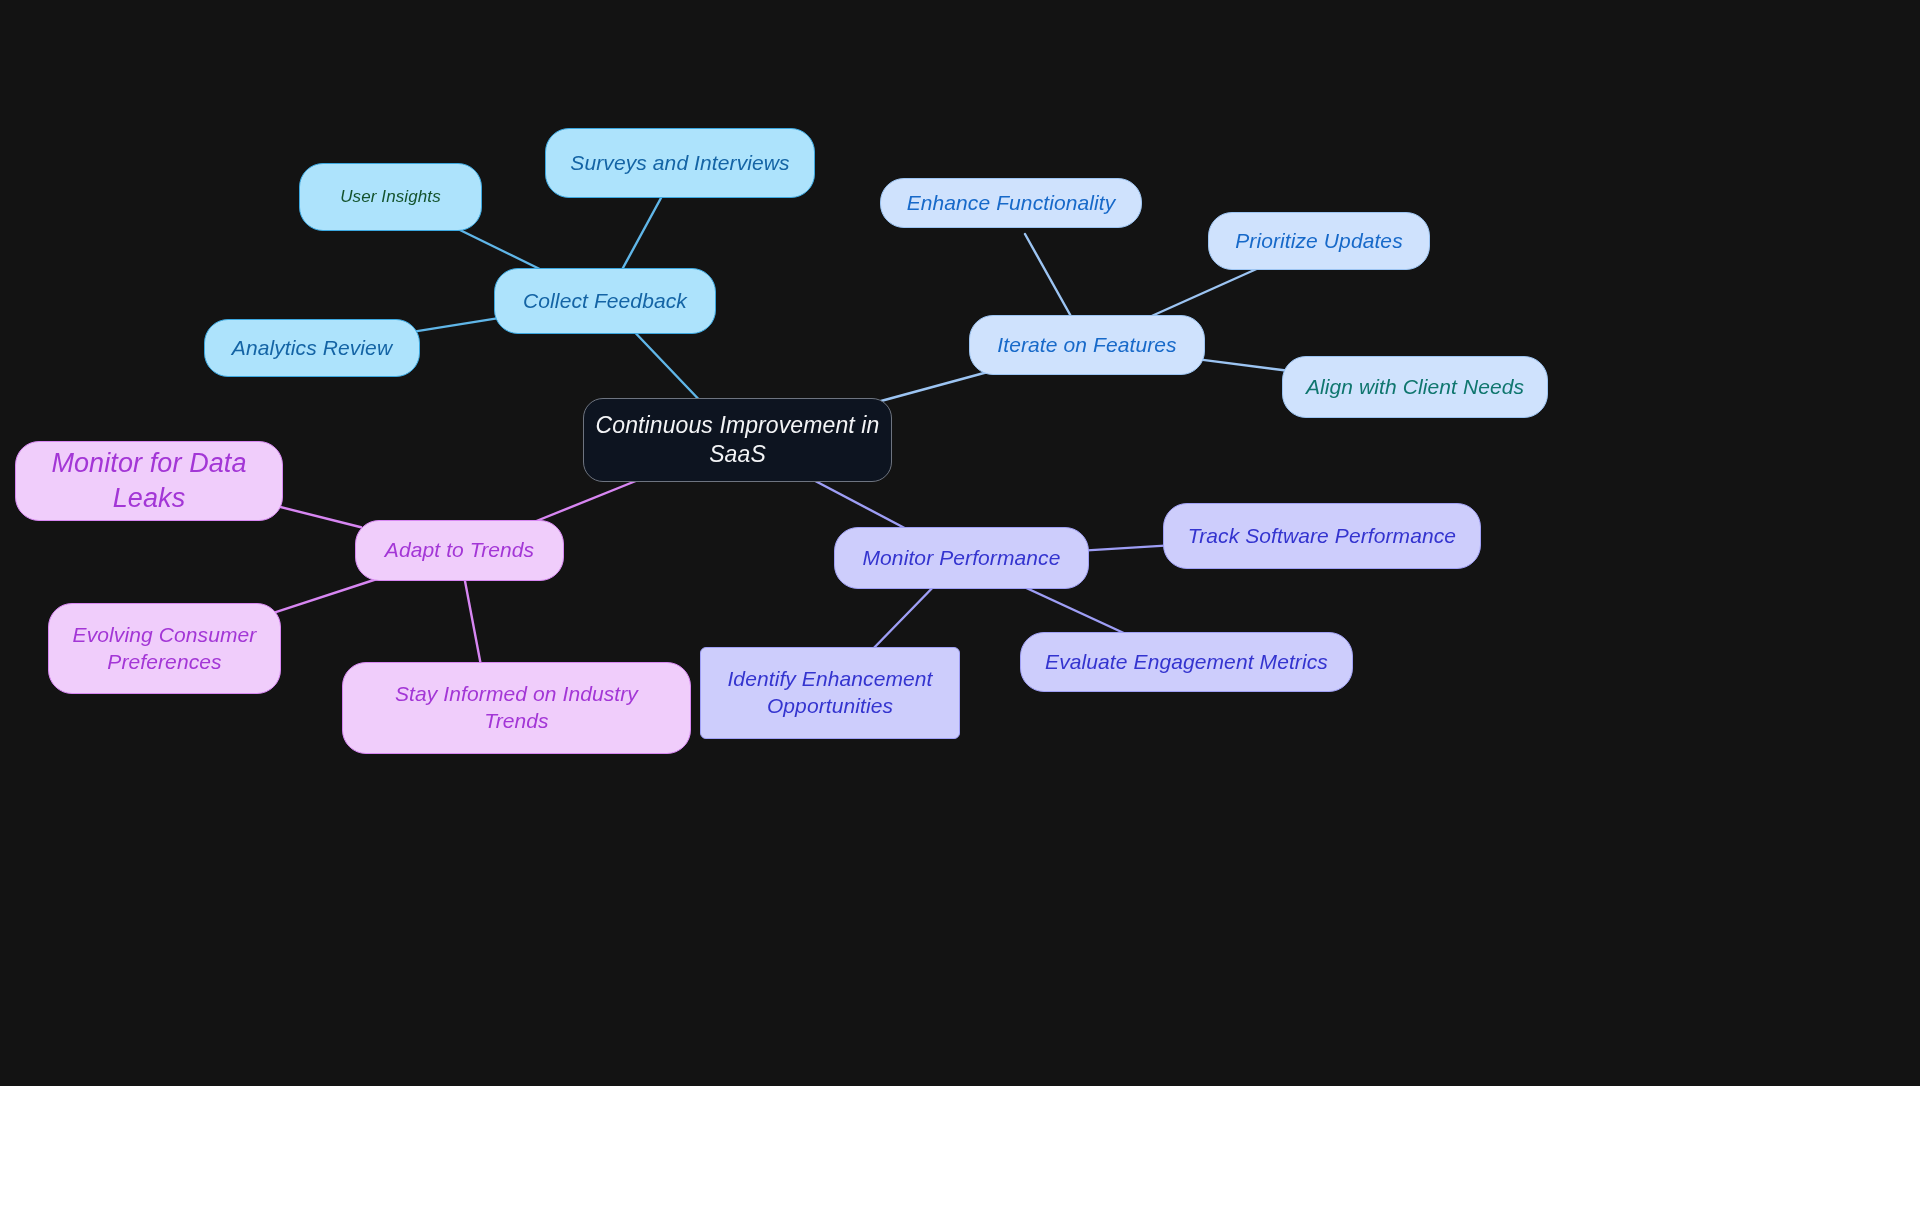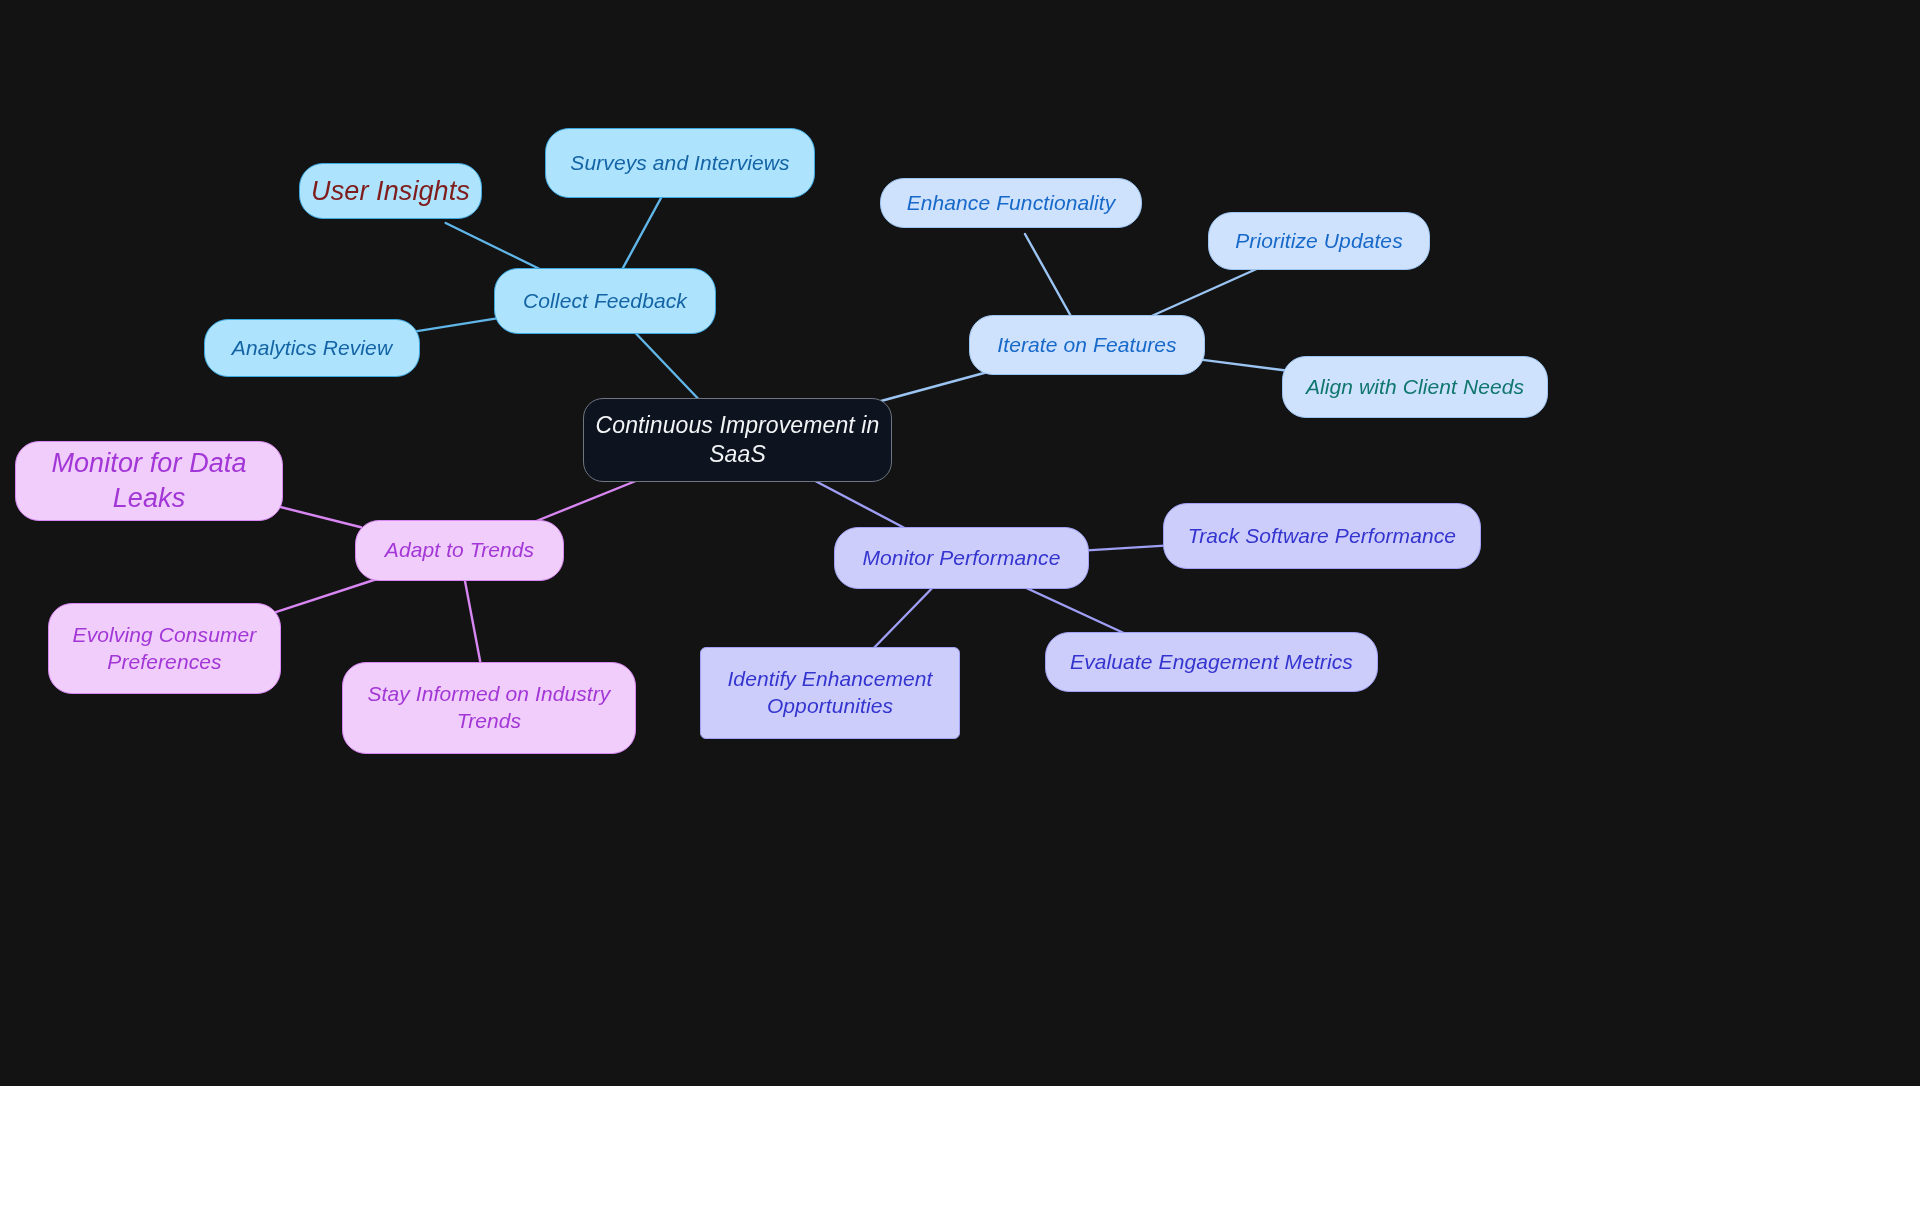--- a/index.html
+++ b/index.html
@@ -72,36 +72,36 @@
         <line x1="380.0181347150259" y1="578" x2="275" y2="612.3533898305085" stroke="#d786f2" stroke-width="2.4" stroke-linecap="round"></line>
         <line x1="464.4166666666667" y1="578" x2="481.43589743589746" y2="668" stroke="#d786f2" stroke-width="2.4" stroke-linecap="round"></line>
         <line x1="1083" y1="550.5852981969487" x2="1169" y2="545.3370319001386" stroke="#9e9ef5" stroke-width="2.4" stroke-linecap="round"></line>
         <line x1="1015.5865384615385" y1="583" x2="1134.576923076923" y2="638" stroke="#9e9ef5" stroke-width="2.4" stroke-linecap="round"></line>
         <line x1="937.1481481481482" y1="583" x2="868.9629629629629" y2="653" stroke="#9e9ef5" stroke-width="2.4" stroke-linecap="round"></line>
       </svg>
     <div id="node-layer">
         <div class="node root" style="left: 583px; top: 398px; width: 309px; height: 84px; background: rgb(13, 20, 32); border-color: rgb(110, 116, 128); color: rgb(243, 244, 246); font-size: 23px;">Continuous Improvement in
 SaaS</div>
         <div class="node" style="left: 494px; top: 268px; width: 222px; height: 66px; background: rgb(173, 227, 252); border-color: rgb(60, 168, 224); color: rgb(20, 100, 165); font-size: 21px;">Collect Feedback</div>
-        <div class="node" style="left: 299px; top: 163px; width: 183px; height: 56px; background: rgb(173, 227, 252); border-color: rgb(60, 168, 224); color: #7f1d1d; font-size: 27px;">User Insights</div>
+        <div class="node" style="left: 299px; top: 163px; width: 183px; height: 68px; background: rgb(173, 227, 252); border-color: rgb(60, 168, 224); color: #14532d; font-size: 17px;">User Insights</div>
         <div class="node" style="left: 545px; top: 128px; width: 270px; height: 70px; background: rgb(173, 227, 252); border-color: rgb(60, 168, 224); color: rgb(20, 100, 165); font-size: 21px;">Surveys and Interviews</div>
         <div class="node" style="left: 204px; top: 319px; width: 216px; height: 58px; background: rgb(173, 227, 252); border-color: rgb(60, 168, 224); color: rgb(20, 100, 165); font-size: 21px;">Analytics Review</div>
         <div class="node" style="left: 969px; top: 315px; width: 236px; height: 60px; background: rgb(207, 226, 253); border-color: rgb(156, 196, 242); color: rgb(23, 105, 201); font-size: 21px;">Iterate on Features</div>
         <div class="node" style="left: 880px; top: 178px; width: 262px; height: 50px; background: rgb(207, 226, 253); border-color: rgb(156, 196, 242); color: rgb(23, 105, 201); font-size: 21px;">Enhance Functionality</div>
         <div class="node" style="left: 1208px; top: 212px; width: 222px; height: 58px; background: rgb(207, 226, 253); border-color: rgb(156, 196, 242); color: rgb(23, 105, 201); font-size: 21px;">Prioritize Updates</div>
         <div class="node" style="left: 1282px; top: 356px; width: 266px; height: 62px; background: rgb(207, 226, 253); border-color: rgb(156, 196, 242); color: #0f766e; font-size: 21px;">Align with Client Needs</div>
         <div class="node" style="left: 355px; top: 520px; width: 209px; height: 61px; background: rgb(240, 205, 251); border-color: rgb(215, 134, 242); color: rgb(163, 54, 214); font-size: 21px;">Adapt to Trends</div>
         <div class="node" style="left: 15px; top: 441px; width: 268px; height: 80px; background: rgb(240, 205, 251); border-color: rgb(215, 134, 242); color: rgb(163, 54, 214); font-size: 27px;">Monitor for Data Leaks</div>
         <div class="node" style="left: 48px; top: 603px; width: 233px; height: 91px; background: rgb(240, 205, 251); border-color: rgb(215, 134, 242); color: rgb(163, 54, 214); font-size: 21px;">Evolving Consumer
 Preferences</div>
-        <div class="node" style="left: 342px; top: 662px; width: 294px; height: 92px; background: rgb(240, 205, 251); border-color: rgb(215, 134, 242); color: rgb(163, 54, 214); font-size: 21px;">Stay Informed on Industry
+        <div class="node" style="left: 342px; top: 662px; width: 349px; height: 92px; background: rgb(240, 205, 251); border-color: rgb(215, 134, 242); color: rgb(163, 54, 214); font-size: 21px;">Stay Informed on Industry
 Trends</div>
         <div class="node" style="left: 834px; top: 527px; width: 255px; height: 62px; background: rgb(205, 205, 252); border-color: rgb(160, 160, 245); color: rgb(52, 52, 207); font-size: 21px;">Monitor Performance</div>
         <div class="node" style="left: 1163px; top: 503px; width: 318px; height: 66px; background: rgb(205, 205, 252); border-color: rgb(160, 160, 245); color: rgb(52, 52, 207); font-size: 21px;">Track Software Performance</div>
-        <div class="node" style="left: 1020px; top: 632px; width: 333px; height: 60px; background: rgb(205, 205, 252); border-color: rgb(160, 160, 245); color: rgb(52, 52, 207); font-size: 21px; margin-left: 25px;">Evaluate Engagement Metrics</div>
+        <div class="node" style="left: 1020px; top: 632px; width: 333px; height: 60px; background: rgb(205, 205, 252); border-color: rgb(160, 160, 245); color: rgb(52, 52, 207); font-size: 21px;">Evaluate Engagement Metrics</div>
         <div class="node" style="left: 700px; top: 647px; width: 260px; height: 92px; background: rgb(205, 205, 252); border-color: rgb(160, 160, 245); color: rgb(52, 52, 207); font-size: 21px; border-radius: 6px;">Identify Enhancement
 Opportunities</div>
       </div>
   </div>
 
   <div id="footer">
     
   </div>
 
 </div>

